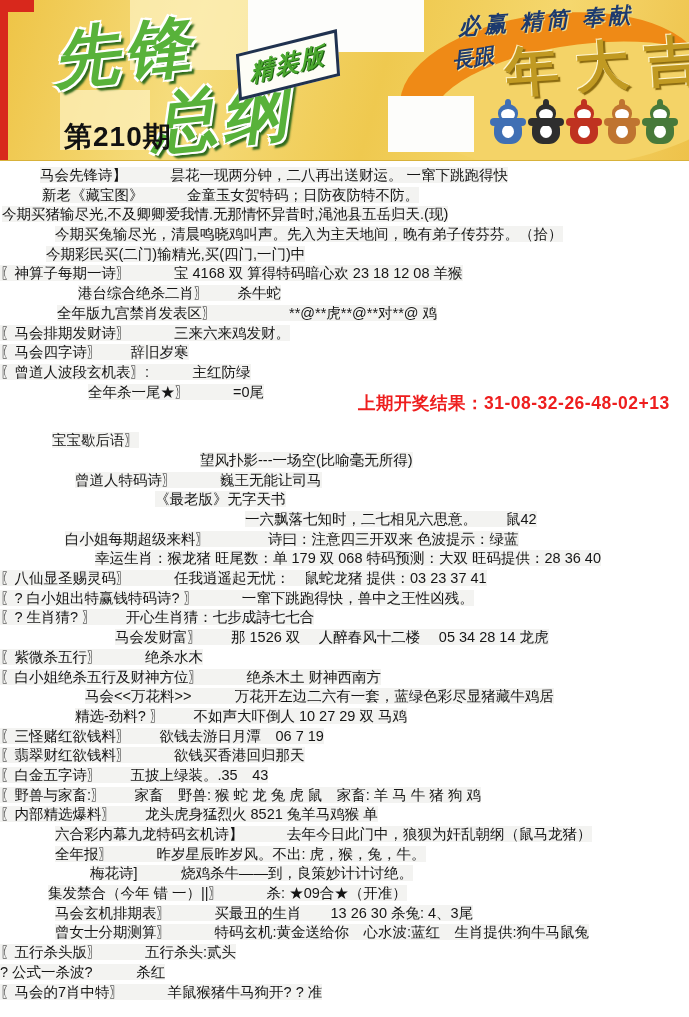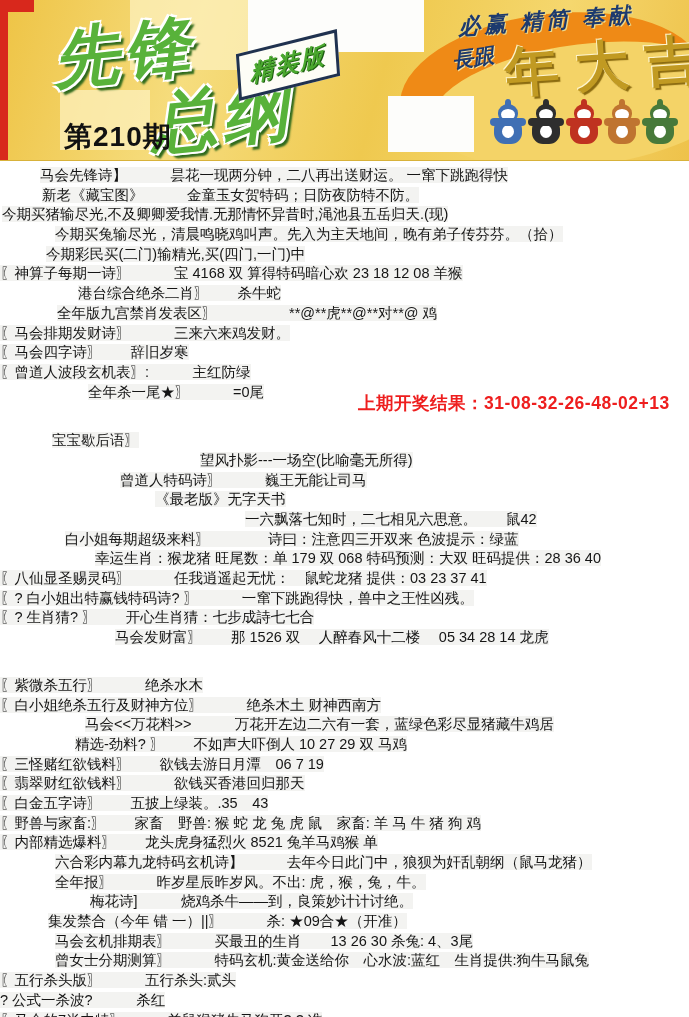--- a/index.html
+++ b/index.html
@@ -126,30 +126,30 @@
       <div class="line" style="padding-left: 46px;"><span class="txt">今期彩民买(二门)输精光,买(四门,一门)中</span></div>
       <div class="line" style="padding-left: 0px;"><span class="txt">〖神算子每期一诗〗　　　宝 4168 双 算得特码暗心欢 23 18 12 08 羊猴</span></div>
       <div class="line" style="padding-left: 78px;"><span class="txt">港台综合绝杀二肖〗　　杀牛蛇</span></div>
       <div class="line" style="padding-left: 57px;"><span class="txt">全年版九宫禁肖发表区〗　　　　　**@**虎**@**对**@ 鸡</span></div>
       <div class="line" style="padding-left: 0px;"><span class="txt">〖马会排期发财诗〗　　　三来六来鸡发财。</span></div>
       <div class="line" style="padding-left: 0px;"><span class="txt">〖马会四字诗〗　　辞旧岁寒</span></div>
       <div class="line" style="padding-left: 0px;"><span class="txt">〖曾道人波段玄机表〗:　　　主红防绿</span></div>
       <div class="line" style="padding-left: 88px;"><span class="txt">全年杀一尾★〗　　　=0尾</span></div>
       <div class="line" style="padding-left: 52px; margin-top: 29px;"><span class="txt">宝宝歇后语〗</span></div>
       <div class="line" style="padding-left: 200px;"><span class="txt">望风扑影---一场空(比喻毫无所得)</span></div>
-      <div class="line" style="padding-left: 75px; margin-left: 45px;"><span class="txt">曾道人特码诗〗　　　巍王无能让司马</span></div>
+      <div class="line" style="padding-left: 75px;"><span class="txt">曾道人特码诗〗　　　巍王无能让司马</span></div>
       <div class="line" style="padding-left: 155px;"><span class="txt">《最老版》无字天书</span></div>
       <div class="line" style="padding-left: 245px;"><span class="txt">一六飘落七知时，二七相见六思意。　　鼠42</span></div>
       <div class="line" style="padding-left: 65px;"><span class="txt">白小姐每期超级来料〗　　　　诗曰：注意四三开双来 色波提示：绿蓝</span></div>
       <div class="line" style="padding-left: 95px;"><span class="txt">幸运生肖：猴龙猪 旺尾数：单 179 双 068 特码预测：大双 旺码提供：28 36 40</span></div>
       <div class="line" style="padding-left: 0px;"><span class="txt">〖八仙显圣赐灵码〗　　　任我逍遥起无忧：　鼠蛇龙猪 提供：03 23 37 41</span></div>
       <div class="line" style="padding-left: 0px;"><span class="txt">〖? 白小姐出特赢钱特码诗? 〗　　　一窜下跳跑得快，兽中之王性凶残。</span></div>
       <div class="line" style="padding-left: 0px;"><span class="txt">〖? 生肖猜? 〗　　开心生肖猜：七步成詩七七合</span></div>
       <div class="line" style="padding-left: 115px;"><span class="txt">马会发财富〗　　那 1526 双　 人醉春风十二楼　 05 34 28 14 龙虎</span></div>
-      <div class="line" style="padding-left: 0px; margin-top: 28px;"><span class="txt">〖紫微杀五行〗　　　绝杀水木</span></div>
+      <div class="line" style="padding-left: 0px;"><span class="txt">〖紫微杀五行〗　　　绝杀水木</span></div>
       <div class="line" style="padding-left: 0px;"><span class="txt">〖白小姐绝杀五行及财神方位〗　　　绝杀木土 财神西南方</span></div>
       <div class="line" style="padding-left: 85px;"><span class="txt">马会&lt;&lt;万花料&gt;&gt;　　　万花开左边二六有一套，蓝绿色彩尽显猪藏牛鸡居</span></div>
       <div class="line" style="padding-left: 75px;"><span class="txt">精选-劲料? 〗　　不如声大吓倒人 10 27 29 双 马鸡</span></div>
       <div class="line" style="padding-left: 0px;"><span class="txt">〖三怪赌红欲钱料〗　　欲钱去游日月潭　06 7 19</span></div>
       <div class="line" style="padding-left: 0px;"><span class="txt">〖翡翠财红欲钱料〗　　　欲钱买香港回归那天</span></div>
       <div class="line" style="padding-left: 0px;"><span class="txt">〖白金五字诗〗　　五披上绿装。.35　43</span></div>
       <div class="line" style="padding-left: 0px;"><span class="txt">〖野兽与家畜:〗　　家畜　野兽: 猴 蛇 龙 兔 虎 鼠　家畜: 羊 马 牛 猪 狗 鸡</span></div>
       <div class="line" style="padding-left: 0px;"><span class="txt">〖内部精选爆料〗　　龙头虎身猛烈火 8521 兔羊马鸡猴 单</span></div>
       <div class="line" style="padding-left: 55px;"><span class="txt">六合彩内幕九龙特码玄机诗】　　　去年今日此门中，狼狈为奸乱朝纲（鼠马龙猪）</span></div>
       <div class="line" style="padding-left: 55px;"><span class="txt">全年报〗　　　昨岁星辰昨岁风。不出: 虎，猴，兔，牛。</span></div>

